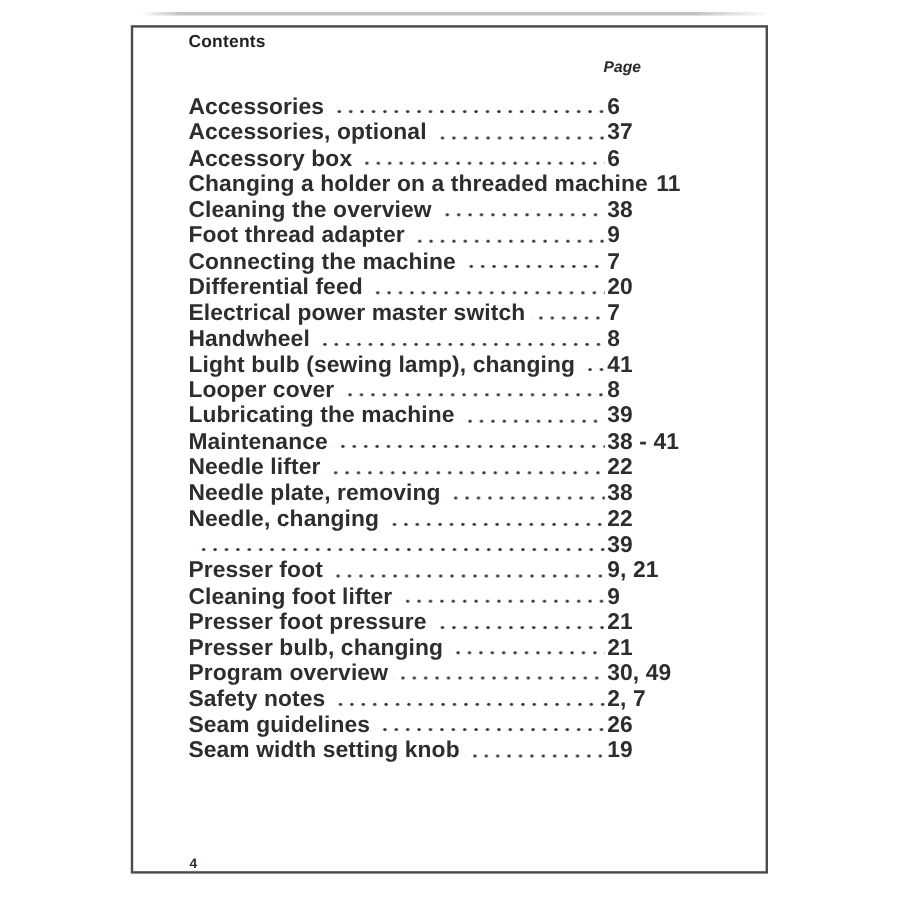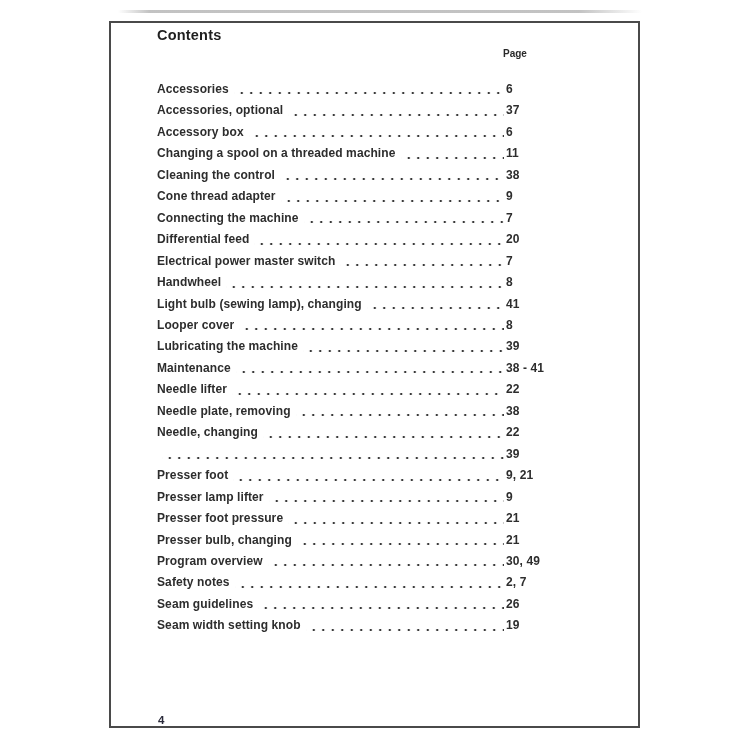--- a/index.html
+++ b/index.html
@@ -47,36 +47,37 @@
     top: 4px;
     font-size: 14.5px;
     font-weight: 700;
     color: #1f1f1f;
     letter-spacing: 0.2px;
   }
   .page-col-header {
     position: absolute;
     left: 392px;
     top: 25px;
-    font-size: 10px;
+    font-size: 13px;
     font-weight: 700;
     color: #2a2a2a;
+    font-style: italic;
   }
   .toc-list {
     position: absolute;
     left: 46px;
     right: 80px;
     top: 56px;
   }
   .toc-row {
     display: flex;
     align-items: stretch;
     height: 21.46px;
     line-height: 21.46px;
-    font-size: 12px;
+    font-size: 19px;
     font-weight: 700;
     color: #2d2d2d;
     letter-spacing: 0.1px;
     white-space: pre;
   }
   .toc-label {
     flex: 0 0 auto;
   }
   .toc-leader {
     flex: 1 1 auto;
@@ -121,33 +122,33 @@
     <span class="toc-page">37</span>
   </div>
 
   <div class="toc-row">
     <span class="toc-label">Accessory box</span>
     <span class="toc-leader"></span>
     <span class="toc-page">6</span>
   </div>
 
   <div class="toc-row">
-    <span class="toc-label">Changing a spool on a threaded machine</span>
+    <span class="toc-label">Changing a holder on a threaded machine</span>
     <span class="toc-leader"></span>
     <span class="toc-page">11</span>
   </div>
 
   <div class="toc-row">
-    <span class="toc-label">Cleaning the control</span>
+    <span class="toc-label">Cleaning the overview</span>
     <span class="toc-leader"></span>
     <span class="toc-page">38</span>
   </div>
 
   <div class="toc-row">
-    <span class="toc-label">Cone thread adapter</span>
+    <span class="toc-label">Foot thread adapter</span>
     <span class="toc-leader"></span>
     <span class="toc-page">9</span>
   </div>
 
   <div class="toc-row">
     <span class="toc-label">Connecting the machine</span>
     <span class="toc-leader"></span>
     <span class="toc-page">7</span>
   </div>
 
@@ -218,21 +219,21 @@
     <span class="toc-page">39</span>
   </div>
 
   <div class="toc-row">
     <span class="toc-label">Presser foot</span>
     <span class="toc-leader"></span>
     <span class="toc-page">9, 21</span>
   </div>
 
   <div class="toc-row">
-    <span class="toc-label">Presser lamp lifter</span>
+    <span class="toc-label">Cleaning foot lifter</span>
     <span class="toc-leader"></span>
     <span class="toc-page">9</span>
   </div>
 
   <div class="toc-row">
     <span class="toc-label">Presser foot pressure</span>
     <span class="toc-leader"></span>
     <span class="toc-page">21</span>
   </div>
 

